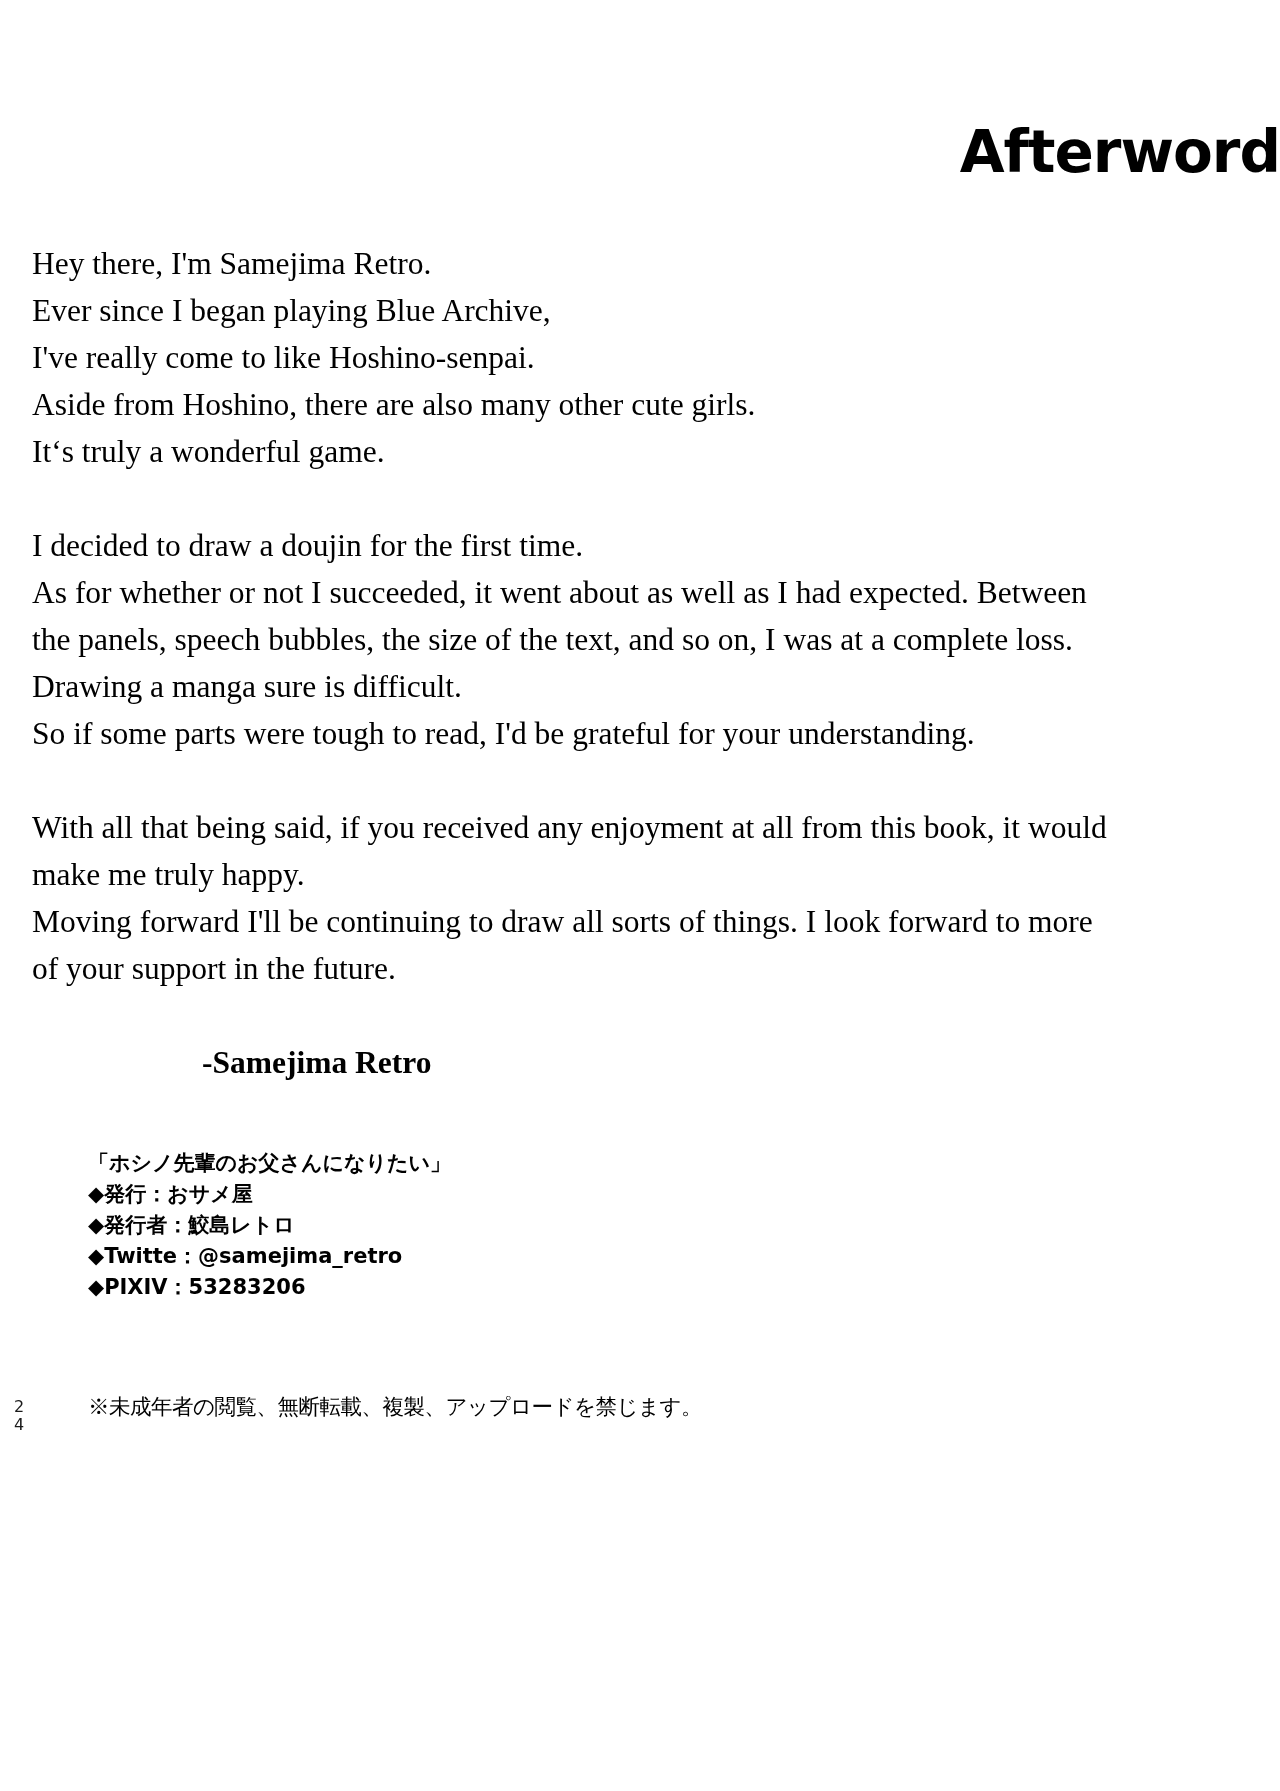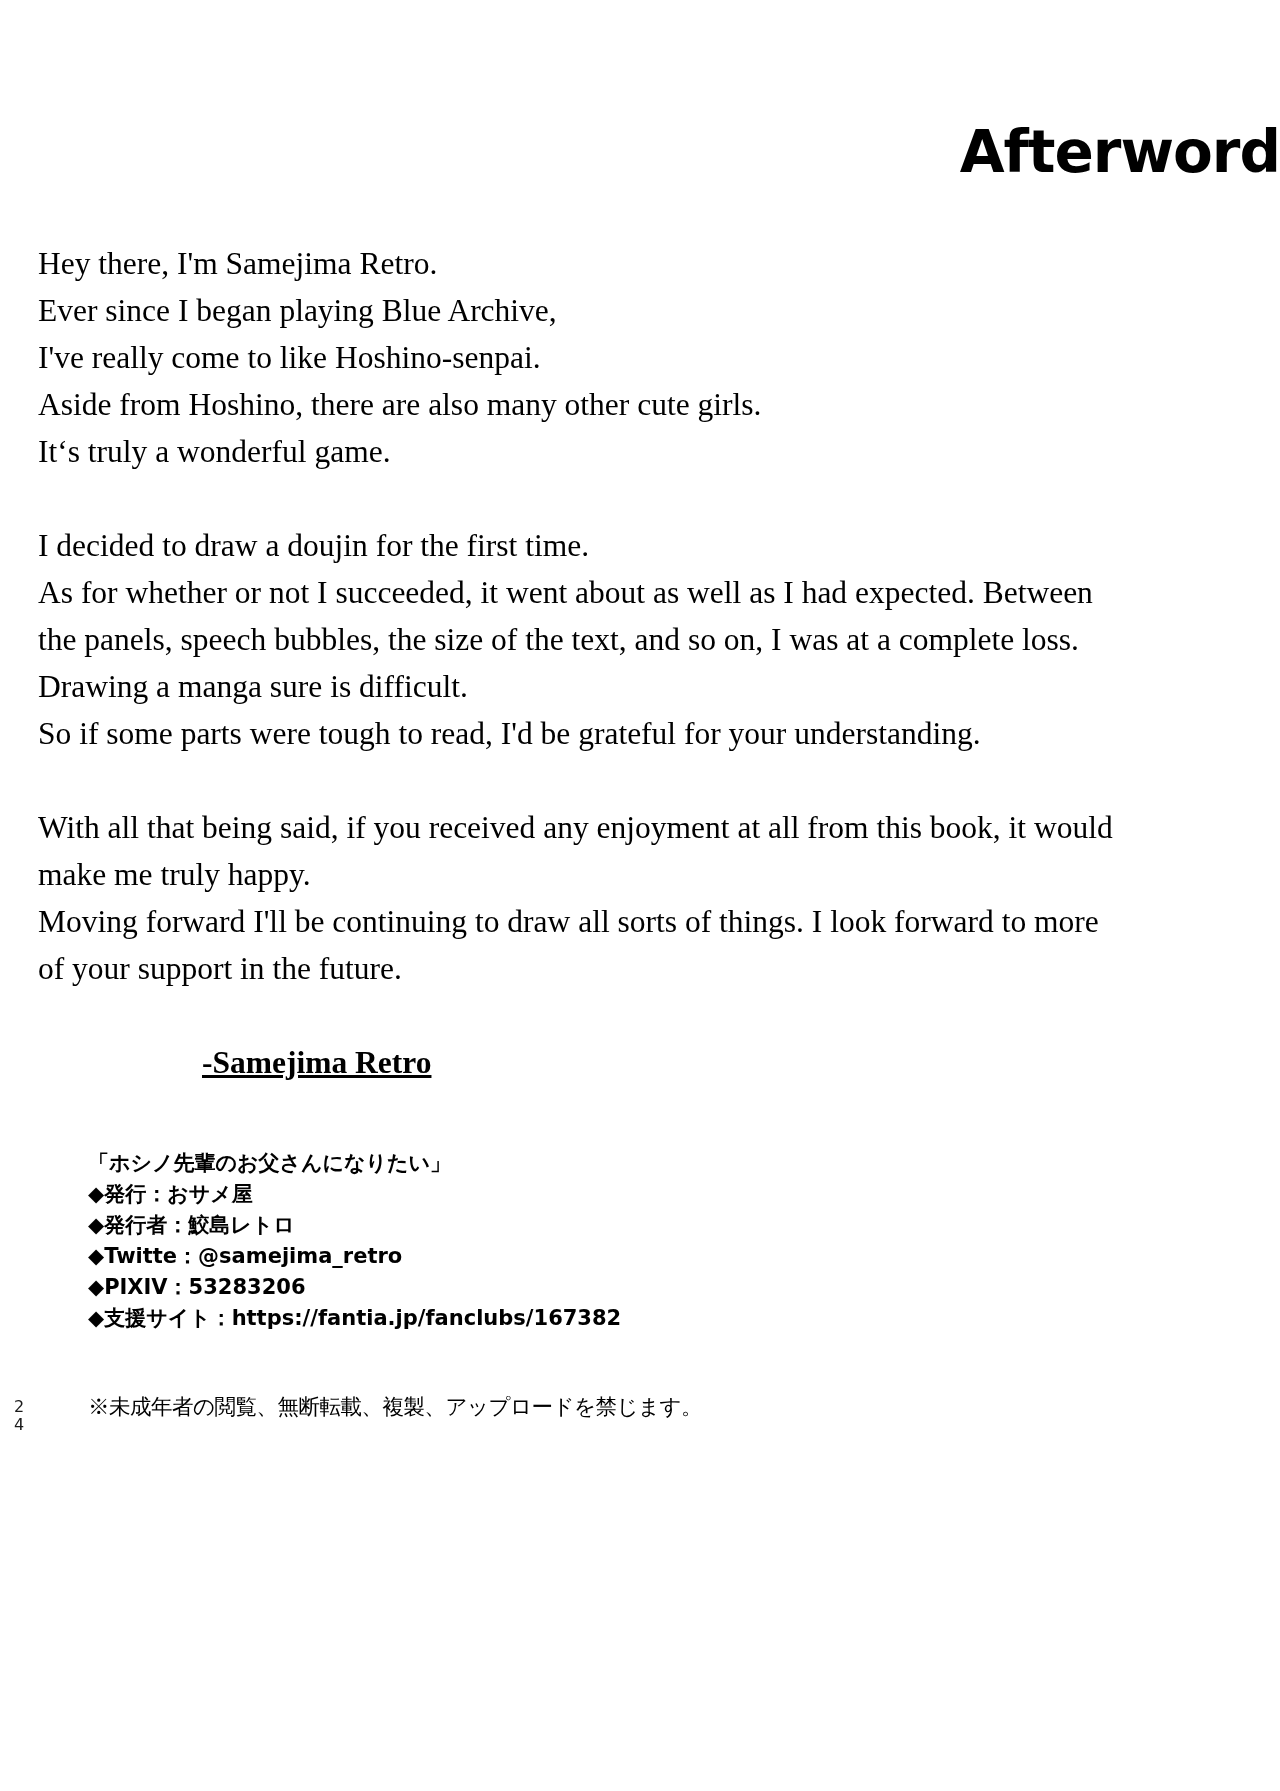--- a/index.html
+++ b/index.html
@@ -35,32 +35,31 @@
     position: absolute;
     top: 240px;
     left: 32px;
     width: 1085px;
     font-family: "Liberation Serif", serif;
     font-size: 31.5px;
     line-height: 47px;
     color: #000;
   }
   .para {
-    margin: 0 0 47px 6px;
+    margin: 0 0 47px 0;
     white-space: pre-line;
   }
   .para:last-child {
     margin-bottom: 0;
   }
   .signature {
     display: block;
     padding-left: 170px;
     font-weight: bold;
     margin-top: 17px;
-    text-decoration: underline;
   }
   .colophon {
     position: absolute;
     top: 1148px;
     left: 88px;
     width: 1000px;
     font-family: "DejaVu Sans", sans-serif;
     font-size: 21px;
     line-height: 31px;
     color: #000;
@@ -112,21 +111,20 @@
 Moving forward I'll be continuing to draw all sorts of things. I look forward to more of your support in the future.</p>
     <span class="signature">-Samejima Retro</span>
   </div>
 
   <div class="colophon">
     <div class="colophon-line">「ホシノ先輩のお父さんになりたい」</div>
     <div class="colophon-line">◆発行：おサメ屋</div>
     <div class="colophon-line">◆発行者：鮫島レトロ</div>
     <div class="colophon-line">◆Twitte：@samejima_retro</div>
     <div class="colophon-line">◆PIXIV：53283206</div>
-    <div class="colophon-line">◆支援サイト：https://fantia.jp/fanclubs/167382</div>
   </div>
 
   <div class="notice">※未成年者の閲覧、無断転載、複製、アップロードを禁じます。</div>
 
   <div class="page-number">
     <span>2</span>
     <span>4</span>
   </div>
 
 </div>

